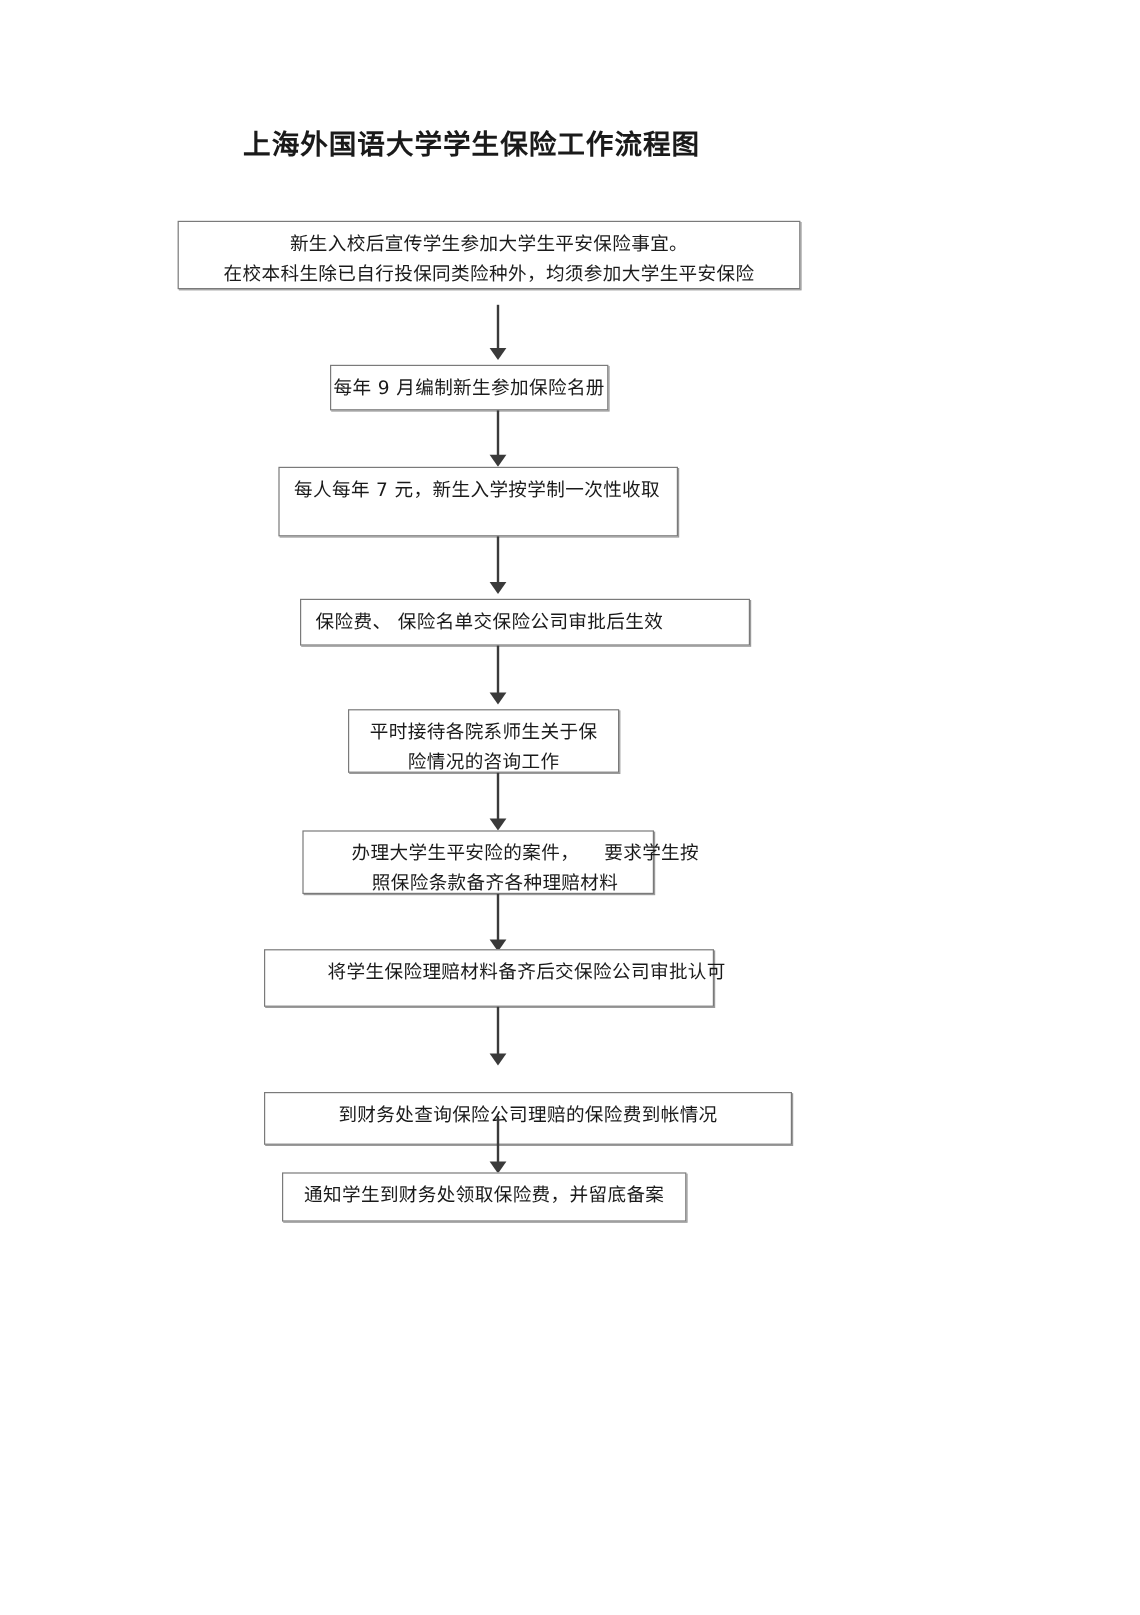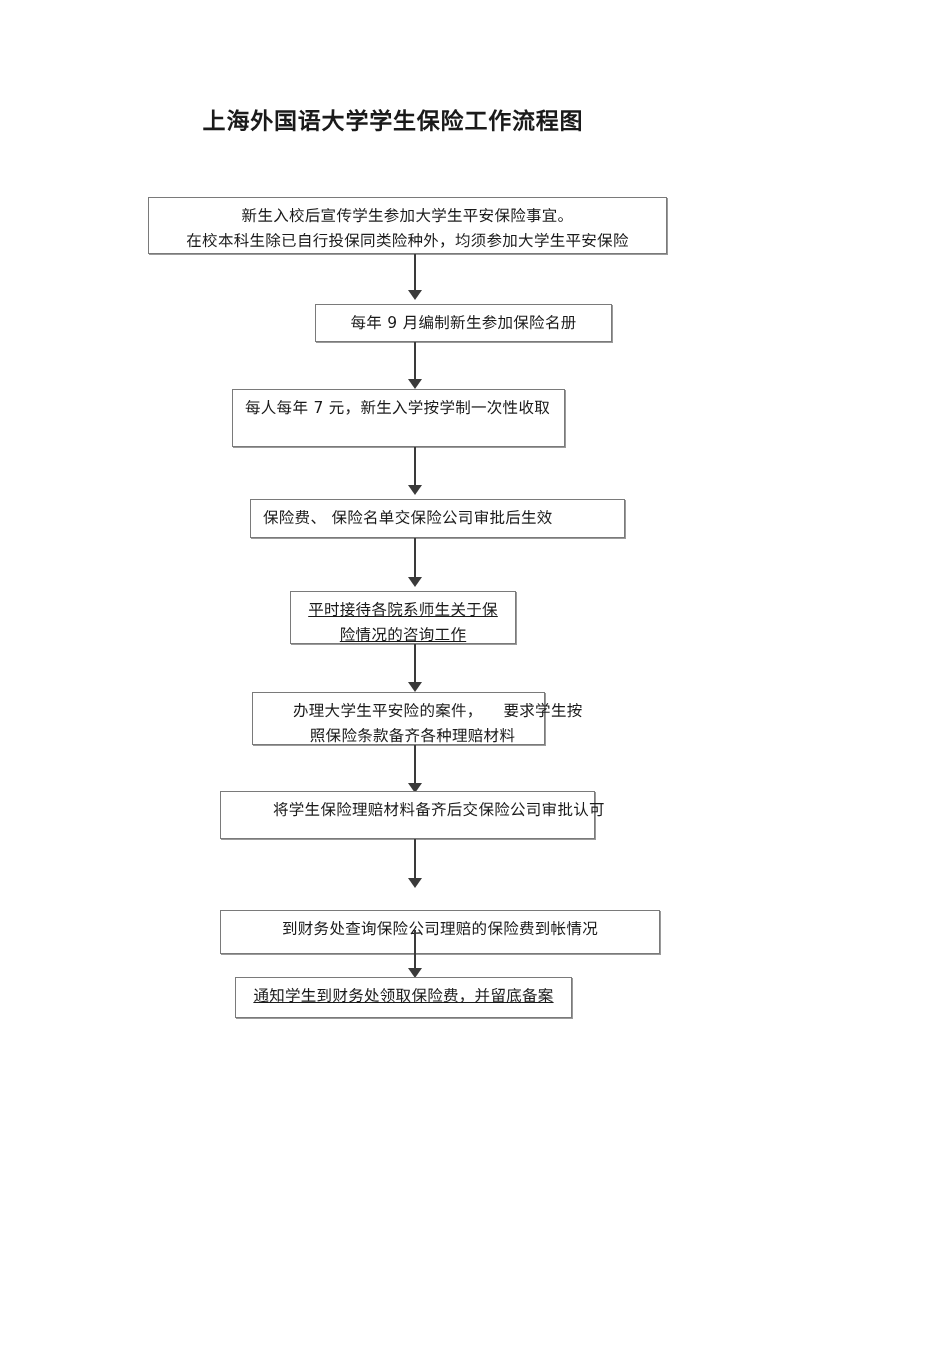--- a/index.html
+++ b/index.html
@@ -78,50 +78,50 @@
     border-top: 10px solid #3a3a3a;
   }
 </style>
 </head>
 <body>
 
 <div id="page">
 
   <div class="doc-title">上海外国语大学学生保险工作流程图</div>
 
-  <div class="flow-box" style="left:148px; top:197px; width:519px; height:57px;">
+  <div class="flow-box" style="left:148px; top:184px; width:519px; height:57px;">
     <div class="flow-line center">新生入校后宣传学生参加大学生平安保险事宜。</div>
     <div class="flow-line center">在校本科生除已自行投保同类险种外，均须参加大学生平安保险</div>
   </div>
 
   <div class="connector" style="top:254px; height:40px;"></div>
   <div class="arrowhead" style="top:290px;"></div>
 
-  <div class="flow-box" style="left:275px; top:304px; width:297px; height:38px;margin-left:40px;">
+  <div class="flow-box" style="left:275px; top:304px; width:232px; height:38px;">
     <div class="flow-line center">每年 9 月编制新生参加保险名册</div>
   </div>
 
   <div class="connector" style="top:342px; height:42px;"></div>
   <div class="arrowhead" style="top:379px;"></div>
 
   <div class="flow-box" style="left:232px; top:389px; width:333px; height:58px;">
     <div class="flow-line indent-left">每人每年 7 元，新生入学按学制一次性收取</div>
   </div>
 
   <div class="connector" style="top:447px; height:43px;"></div>
   <div class="arrowhead" style="top:485px;"></div>
 
   <div class="flow-box" style="left:250px; top:499px; width:375px; height:39px;">
     <div class="flow-line indent-left">保险费、 保险名单交保险公司审批后生效</div>
   </div>
 
   <div class="connector" style="top:538px; height:44px;"></div>
   <div class="arrowhead" style="top:577px;"></div>
 
-  <div class="flow-box" style="left:290px; top:591px; width:226px; height:53px;text-decoration:underline;">
+  <div class="flow-box" style="left:290px; top:591px; width:226px; height:53px;">
     <div class="flow-line center">平时接待各院系师生关于保</div>
     <div class="flow-line center">险情况的咨询工作</div>
   </div>
 
   <div class="connector" style="top:644px; height:43px;"></div>
   <div class="arrowhead" style="top:682px;"></div>
 
   <div class="flow-box" style="left:252px; top:692px; width:293px; height:53px;padding-left:28px;">
     <div class="flow-line indent-left">办理大学生平安险的案件，    要求学生按</div>
     <div class="flow-line center">照保险条款备齐各种理赔材料</div>
@@ -137,17 +137,17 @@
   <div class="connector" style="top:839px; height:45px;"></div>
   <div class="arrowhead" style="top:878px;"></div>
 
   <div class="flow-box" style="left:220px; top:886px; width:440px; height:44px;margin-top:24px;">
     <div class="flow-line center">到财务处查询保险公司理赔的保险费到帐情况</div>
   </div>
 
   <div class="connector" style="top:930px; height:44px;"></div>
   <div class="arrowhead" style="top:968px;"></div>
 
-  <div class="flow-box" style="left:235px; top:977px; width:337px; height:41px;text-decoration:underline;">
+  <div class="flow-box" style="left:235px; top:977px; width:337px; height:41px;">
     <div class="flow-line center">通知学生到财务处领取保险费，并留底备案</div>
   </div>
 
 </div>
 
 </body></html>

